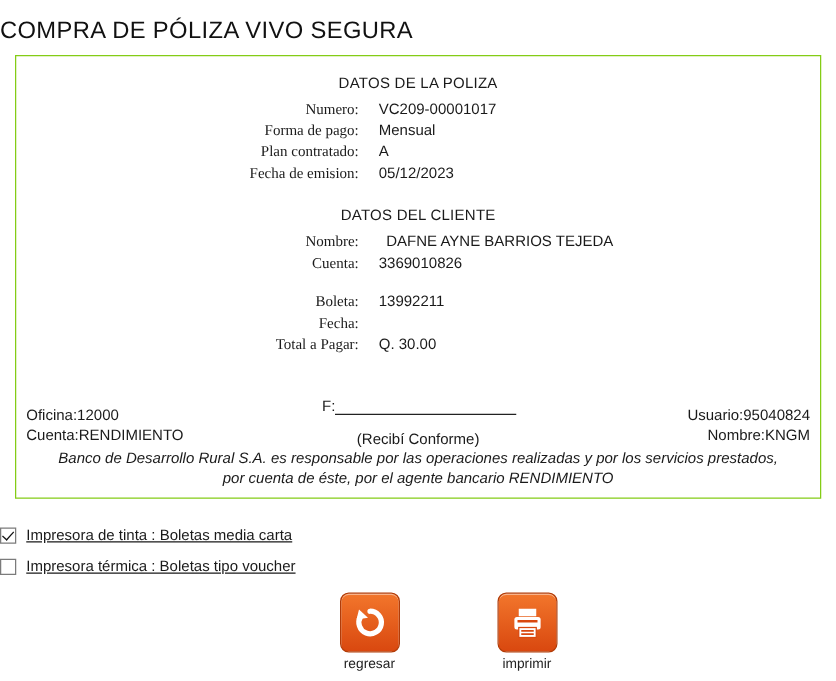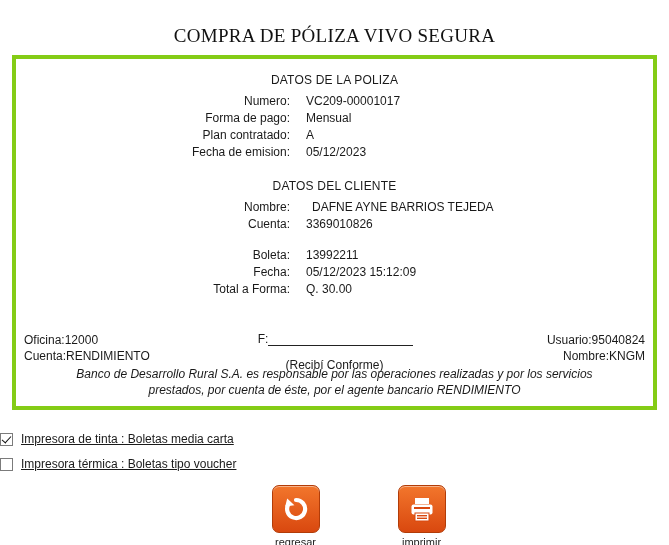--- a/index.html
+++ b/index.html
@@ -15,32 +15,30 @@
     color: #1a1a1a;
     overflow: hidden;
   }
   .page {
     position: relative;
     width: 669px;
     height: 545px;
   }
   
   .title {
-    text-align: center;
     font-size: 19px;
     letter-spacing: 0.3px;
-    padding-top: 25px;
+    padding-top: 14px;
     padding-bottom: 8px;
     color: #111;
-    font-family: Liberation Serif, serif;
   }
   
   .receipt {
     margin: 0 12px;
-    border: 4px solid #84cc16;
+    border: 1px solid #84cc16;
     height: 355px;
     position: relative;
     box-sizing: border-box;
     background: #fff;
   }
   .section-head {
     text-align: center;
     font-size: 12px;
     margin-top: 14px;
     margin-bottom: 6px;
@@ -53,20 +51,21 @@
     display: flex;
     line-height: 17px;
     font-size: 12px;
   }
   .row .lbl {
     width: 290px;
     text-align: right;
     padding-right: 16px;
     box-sizing: border-box;
     white-space: nowrap;
+    font-family: Liberation Serif, serif;
   }
   .row .val {
     text-align: left;
     white-space: nowrap;
   }
   .gap-md { height: 14px; }
 
   
   .sign-wrap {
     margin-top: 34px;
@@ -227,24 +226,23 @@
 
     <div class="gap-md"></div>
 
     <div class="rows">
       <div class="row">
         <div class="lbl">Boleta:</div>
         <div class="val">13992211</div>
       </div>
       <div class="row">
         <div class="lbl">Fecha:</div>
-        <div class="val">05/12/2023 15:12:09</div>
-      </div>
-      <div class="row">
-        <div class="lbl">Total a Forma:</div>
+      </div>
+      <div class="row">
+        <div class="lbl">Total a Pagar:</div>
         <div class="val">Q. 30.00</div>
       </div>
     </div>
 
     <div class="sign-wrap">
       <span class="sign-line">
         <span class="f">F:</span><span class="sign-rule"></span>
       </span>
       <div class="sign-cap">(Recibí Conforme)</div>
     </div>

